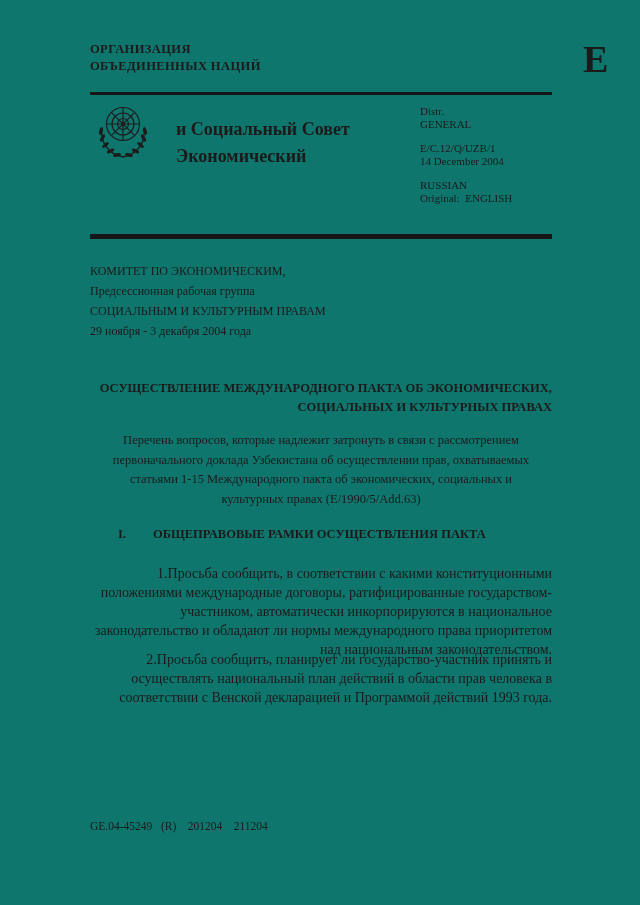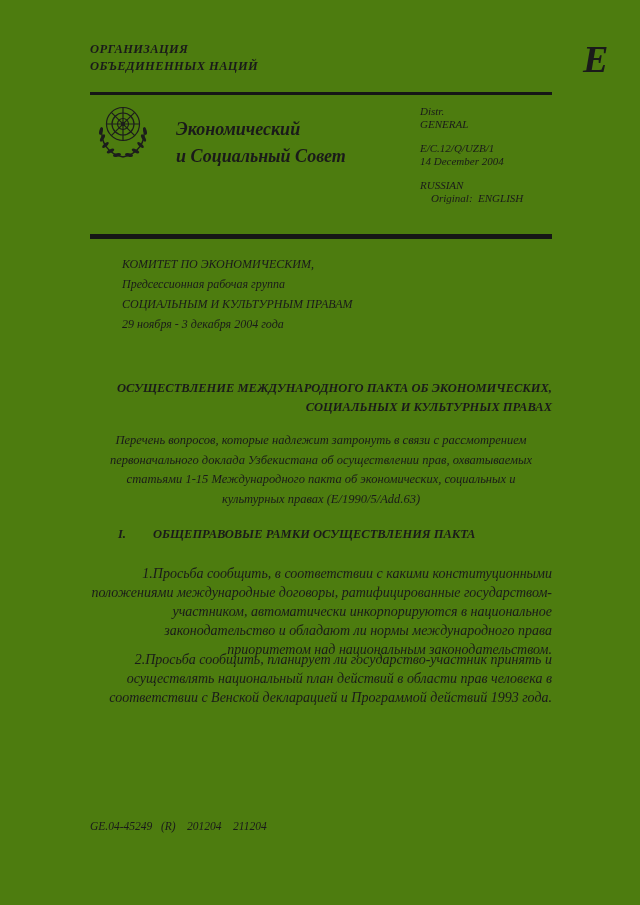--- a/index.html
+++ b/index.html
@@ -5,40 +5,40 @@
   * { box-sizing: border-box; }
   html, body { margin: 0; padding: 0; }
   body {
     width: 640px; height: 905px;
     background: #ffffff;
     position: relative;
     font-family: "Liberation Serif", serif;
     color: #1a1a1a;
     overflow: hidden;
   }
-  .page { position: absolute; inset: 0; background: #4d7c0f; font-style: italic; }
+  .page { position: absolute; inset: 0; background: #0f766e; }
   .org, .e-letter, .rule, .emblem, .council, .distr, .committee,
   .doc-title, .subtitle, .section-heading, .para, .footer { position: absolute; }
 
   .org { left: 90px; top: 41px; font-weight: bold; font-size: 12.5px; line-height: 17px; letter-spacing: 0.4px; }
   .e-letter { left: 583px; top: 40px; font-size: 38px; font-weight: bold; line-height: 1; }
 
   .rule { left: 90px; right: 88px; background: #161616; }
   .rule1 { top: 92px; height: 3px; }
   .rule2 { top: 234px; height: 5px; }
 
   .emblem { left: 92px; top: 100px; width: 62px; height: 64px; }
 
   .council { left: 176px; top: 116px; font-weight: bold; font-size: 18px; line-height: 27px; }
 
   .distr { left: 420px; top: 105px; font-size: 11px; line-height: 13px; }
   .distr .gap { height: 11px; }
-  .pre { white-space: pre; margin-left: 11px; }
+  .pre { white-space: pre; }
 
-  .committee { left: 90px; top: 254px; font-size: 12px; line-height: 20px; margin-left: 32px; }
+  .committee { left: 90px; top: 261px; font-size: 12px; line-height: 20px; }
 
   .doc-title { left: 90px; top: 379px; width: 462px; text-align: right; font-weight: bold; font-size: 12.5px; line-height: 19px; }
   .subtitle  { left: 100px; top: 431px; width: 442px; text-align: center; font-size: 12.5px; line-height: 19.5px; }
 
   .section-heading { left: 90px; top: 527px; font-weight: bold; font-size: 12.5px; }
   .sec-num { display: inline-block; width: 35px; margin-left: 28px; }
 
   .para { left: 90px; width: 462px; font-size: 14px; line-height: 19px; text-align: right; }
   .p1 { top: 564px; }
   .p2 { top: 650px; }
@@ -85,22 +85,22 @@
         <ellipse cx="53" cy="31" rx="4" ry="1.7" transform="rotate(75 53 31)"></ellipse>
         <ellipse cx="51.5" cy="38" rx="4" ry="1.7" transform="rotate(60 51.5 38)"></ellipse>
         <ellipse cx="48.5" cy="45" rx="4" ry="1.7" transform="rotate(42 48.5 45)"></ellipse>
         <ellipse cx="43.5" cy="51" rx="4" ry="1.7" transform="rotate(25 43.5 51)"></ellipse>
         <ellipse cx="37" cy="55" rx="4" ry="1.7" transform="rotate(10 37 55)"></ellipse>
       </g>
     </svg>
   </div>
 
   <div class="council">
+    <div>и Социальный Совет</div>
     <div>Экономический</div>
-    <div>и Социальный Совет</div>
   </div>
 
   <div class="distr">
     <div>Distr.</div>
     <div>GENERAL</div>
     <div class="gap"></div>
     <div>E/C.12/Q/UZB/1</div>
     <div>14 December 2004</div>
     <div class="gap"></div>
     <div>RUSSIAN</div>

